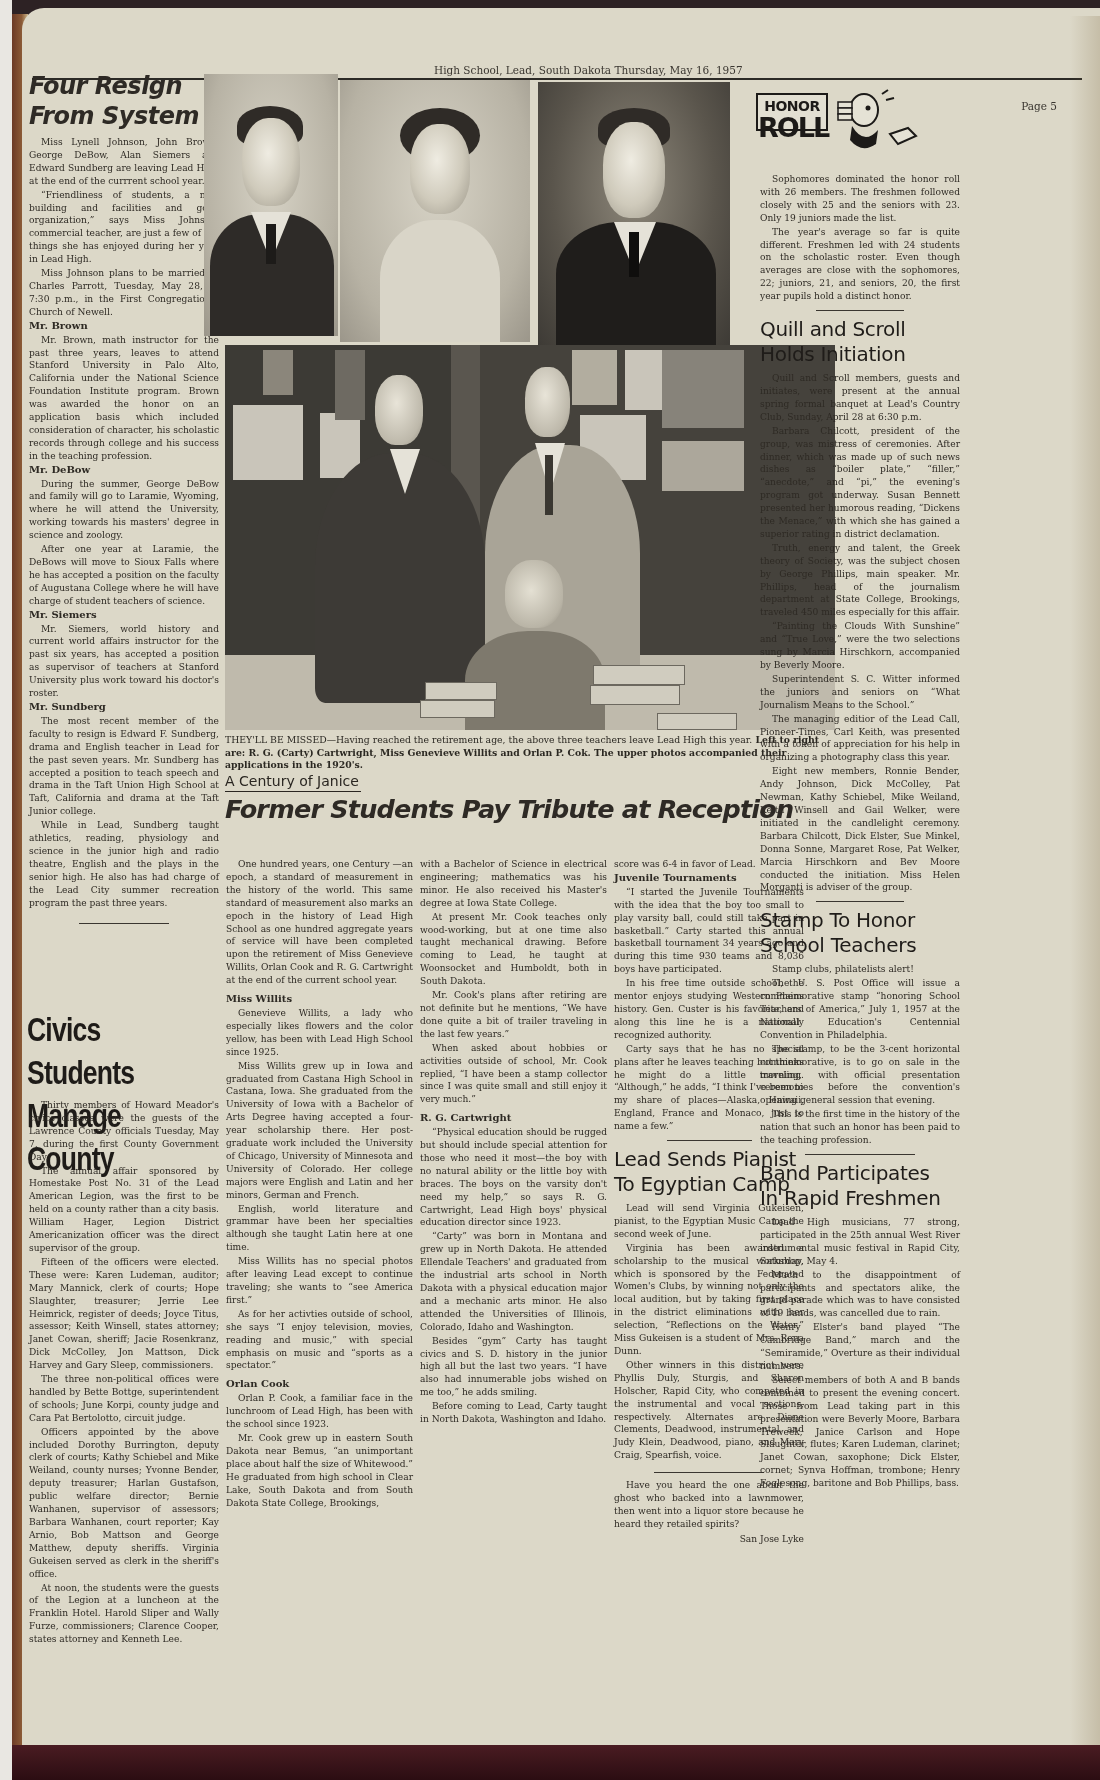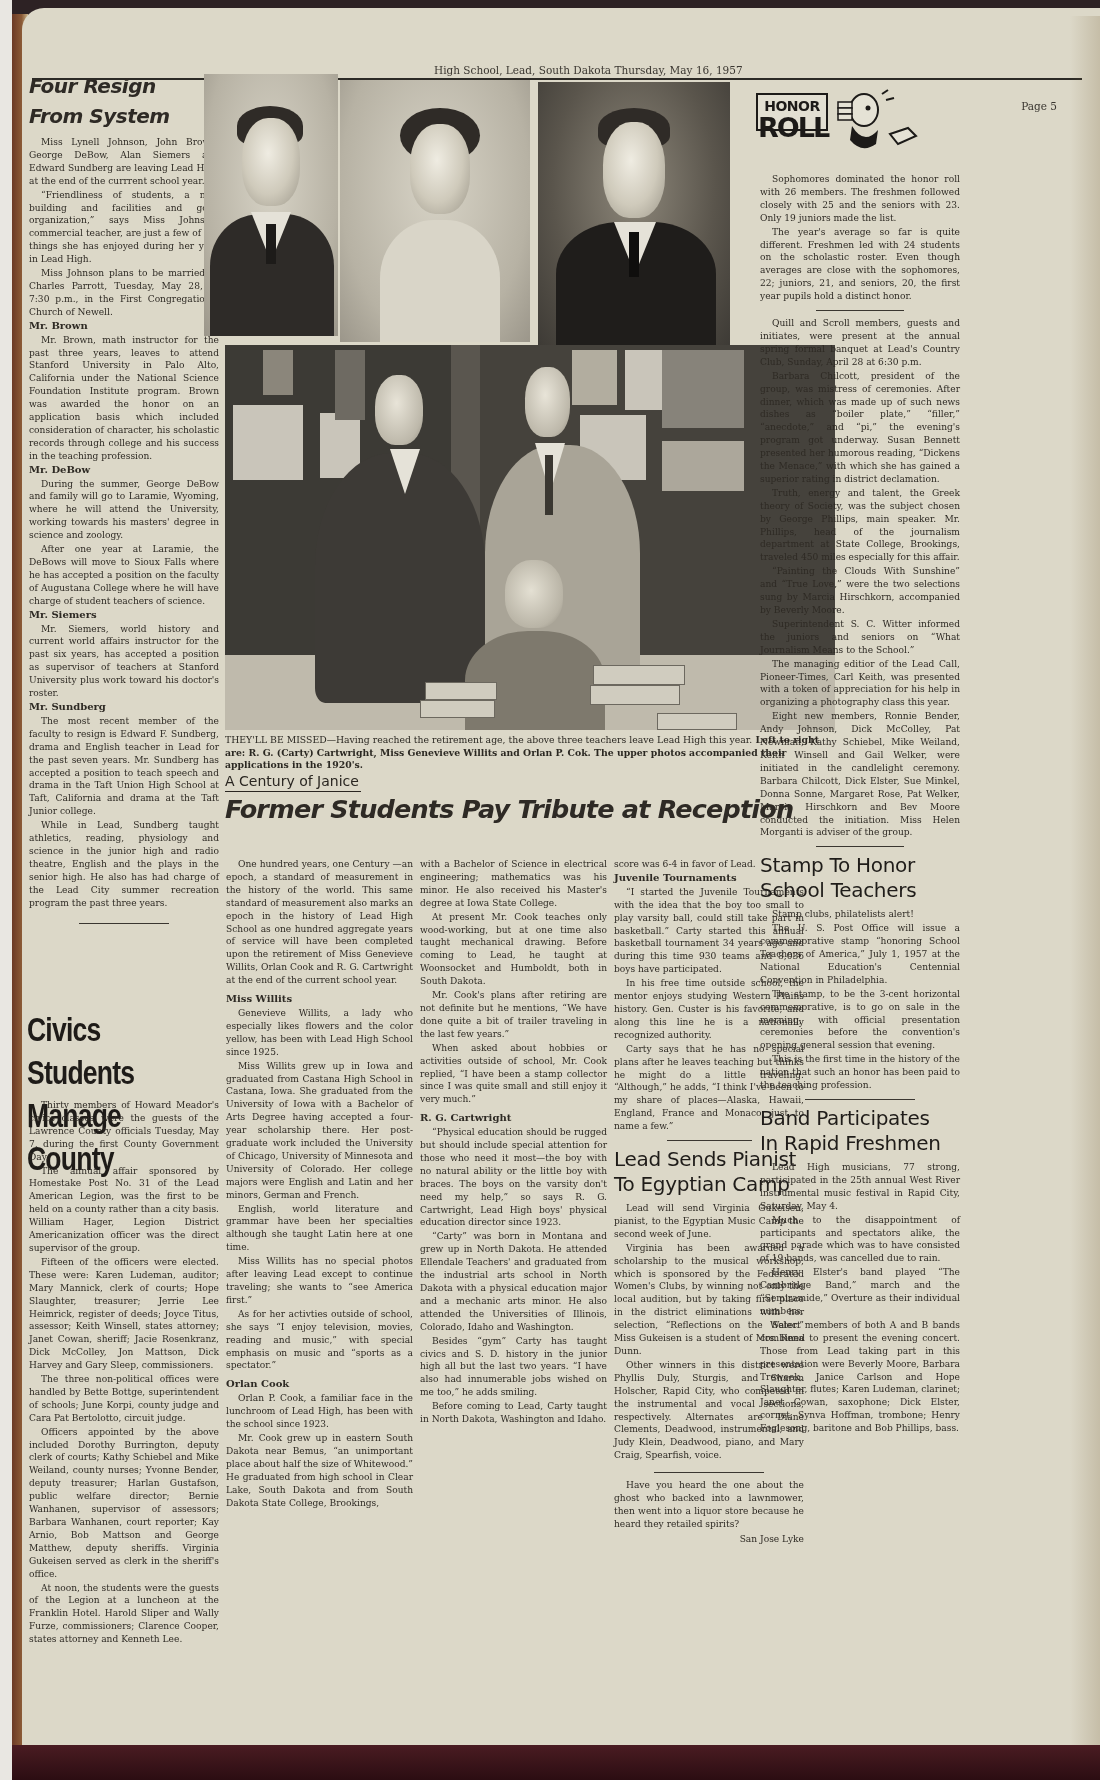--- a/index.html
+++ b/index.html
@@ -136,21 +136,21 @@
 <div class="top-shadow"></div>
 
 <div class="page">
 
   <div class="header">
     <span class="masthead">High School, Lead, South Dakota Thursday, May 16, 1957</span>
     <span class="page-no">Page 5</span>
   </div>
 
   <div>
-    <div class="headline-a" style="position:absolute;left:7px;top:63px;font-size:20px;line-height:30px;width:200px;">
+    <div class="headline-a" style="position:absolute;left:7px;top:63px;font-size:24px;line-height:30px;width:200px;">
       <div>Four Resign</div>
       <div>From System</div>
     </div>
     <div class="col" style="left:7px;top:128px;width:190px;">
       <p>Miss Lynell Johnson, John Brown, George DeBow, Alan Siemers and Edward Sundberg are leaving Lead High at the end of the currrent school year.</p>
       <p>“Friendliness of students, a nice building and facilities and good organization,” says Miss Johnson, commercial teacher, are just a few of the things she has enjoyed during her year in Lead High.</p>
       <p>Miss Johnson plans to be married to Charles Parrott, Tuesday, May 28, at 7:30 p.m., in the First Congregational Church of Newell.</p>
       <p class="sub">Mr. Brown</p>
       <p>Mr. Brown, math instructor for the past three years, leaves to attend Stanford University in Palo Alto, California under the National Science Foundation Institute program. Brown was awarded the honor on an application basis which included consideration of character, his scholastic records through college and his success in the teaching profession.</p>
       <p class="sub">Mr. DeBow</p>
@@ -295,20 +295,24 @@
     <path d="M20 38 Q32 58 46 42 L44 56 Q30 66 18 52 Z" fill="#1c1a18"></path>
     <path d="M58 46 L76 40 L84 48 L66 56 Z" fill="#e5e2d5" stroke="#1c1a18" stroke-width="2"></path>
     <line x1="50" y1="6" x2="56" y2="2" stroke="#1c1a18" stroke-width="2"></line>
     <line x1="54" y1="12" x2="62" y2="10" stroke="#1c1a18" stroke-width="2"></line>
   </svg>
 
   <div class="col" style="left:738px;top:165px;width:200px;">
     <p>Sophomores dominated the honor roll with 26 members. The freshmen followed closely with 25 and the seniors with 23. Only 19 juniors made the list.</p>
     <p>The year's average so far is quite different. Freshmen led with 24 students on the scholastic roster. Even though averages are close with the sophomores, 22; juniors, 21, and seniors, 20, the first year pupils hold a distinct honor.</p>
     <div class="rule" style="width:88px;"></div>
+    <div class="headline-c" style="font-size:20px;line-height:25px;text-align:left;margin-bottom:5px;">
+      <div>Quill and Scroll</div>
+      <div>Holds Initiation</div>
+    </div>
     <p>Quill and Scroll members, guests and initiates, were present at the annual spring formal banquet at Lead's Country Club, Sunday, April 28 at 6:30 p.m.</p>
     <p>Barbara Chilcott, president of the group, was mistress of ceremonies. After dinner, which was made up of such news dishes as “boiler plate,” “filler,” “anecdote,” and “pi,” the evening's program got underway. Susan Bennett presented her humorous reading, “Dickens the Menace,” with which she has gained a superior rating in district declamation.</p>
     <p>Truth, energy and talent, the Greek theory of Society, was the subject chosen by George Phillips, main speaker. Mr. Phillips, head of the journalism department at State College, Brookings, traveled 450 miles especially for this affair.</p>
     <p>“Painting the Clouds With Sunshine” and “True Love,” were the two selections sung by Marcia Hirschkorn, accompanied by Beverly Moore.</p>
     <p>Superintendent S. C. Witter informed the juniors and seniors on “What Journalism Means to the School.”</p>
     <p>The managing editior of the Lead Call, Pioneer-Times, Carl Keith, was presented with a token of appreciation for his help in organizing a photography class this year.</p>
     <p>Eight new members, Ronnie Bender, Andy Johnson, Dick McColley, Pat Newman, Kathy Schiebel, Mike Weiland, Keith Winsell and Gail Welker, were initiated in the candlelight ceremony. Barbara Chilcott, Dick Elster, Sue Minkel, Donna Sonne, Margaret Rose, Pat Welker, Marcia Hirschkorn and Bev Moore conducted the initiation. Miss Helen Morganti is adviser of the group.</p>
     <div class="rule" style="width:88px;"></div>
     <div class="headline-c" style="font-size:20px;line-height:25px;text-align:left;margin-bottom:5px;">
       <div>Stamp To Honor</div>

